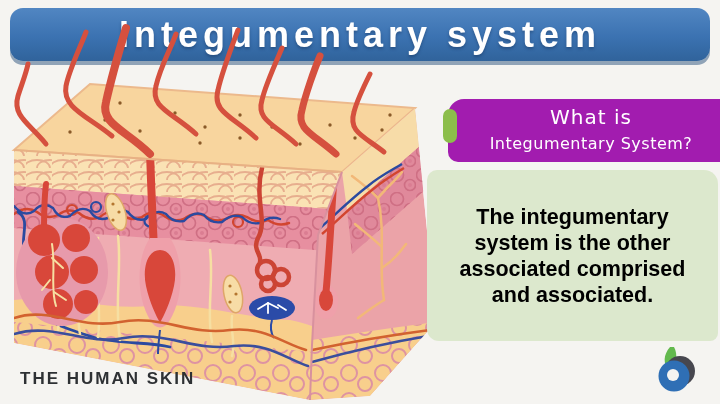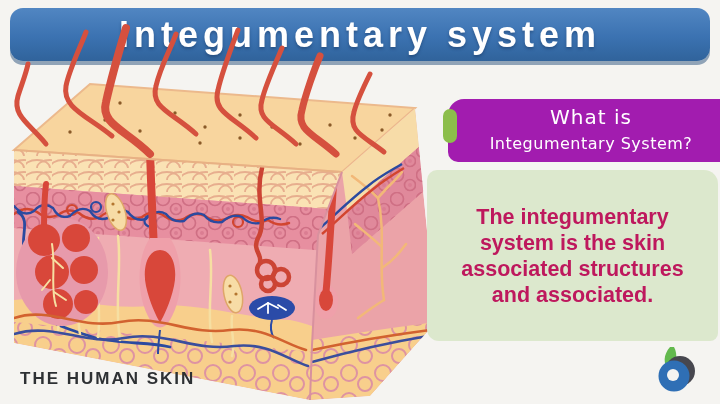--- a/index.html
+++ b/index.html
@@ -33,21 +33,21 @@
     background:#8cbe4b;border-radius:8px;z-index:-1;
   }
   .gb-line1{font-size:20px;line-height:26px;letter-spacing:1px;}
   .gb-line2{font-size:16px;line-height:27px;letter-spacing:0.5px;white-space:nowrap;}
   .info-box{
     position:absolute;left:427px;top:170px;width:291px;height:171px;z-index:3;
     background:#dce8cd;border-radius:10px 14px 8px 12px;
     display:flex;flex-direction:column;align-items:center;justify-content:center;
   }
   .info-line{
-    font-size:21.5px;font-weight:bold;color:#be185d;line-height:26px;white-space:nowrap;
+    font-size:21.5px;font-weight:bold;color:#000000;line-height:26px;white-space:nowrap;
   }
   
   .caption{
     position:absolute;left:20px;top:369px;z-index:4;
     font-size:17px;font-weight:bold;letter-spacing:2px;color:#2e3134;white-space:nowrap;
   }
   .logo{position:absolute;left:650px;top:345px;z-index:3;}
 </style>
 </head>
 <body>
@@ -242,22 +242,22 @@
     </g>
   </svg>
 
   <div class="green-banner">
     <div class="gb-line1">What is</div>
     <div class="gb-line2">Integumentary System?</div>
   </div>
 
   <div class="info-box">
     <div class="info-line">The integumentary</div>
-    <div class="info-line">system is the skin</div>
-    <div class="info-line">associated structures</div>
+    <div class="info-line">system is the other</div>
+    <div class="info-line">associated comprised</div>
     <div class="info-line">and associated.</div>
   </div>
 
   <div class="caption">THE HUMAN SKIN</div>
 
   <svg class="logo" width="50" height="56" viewBox="0 0 50 56">
     <path d="M20,2 C13,10 13,19 19,25 C27,21 28,9 24,2 Z" fill="#63b94e"></path>
     <circle cx="30" cy="26" r="15" fill="#47474f"></circle>
     <circle cx="24" cy="31" r="15.5" fill="#2f6fb5"></circle>
     <circle cx="23" cy="30" r="6" fill="#f5f4f1"></circle>

